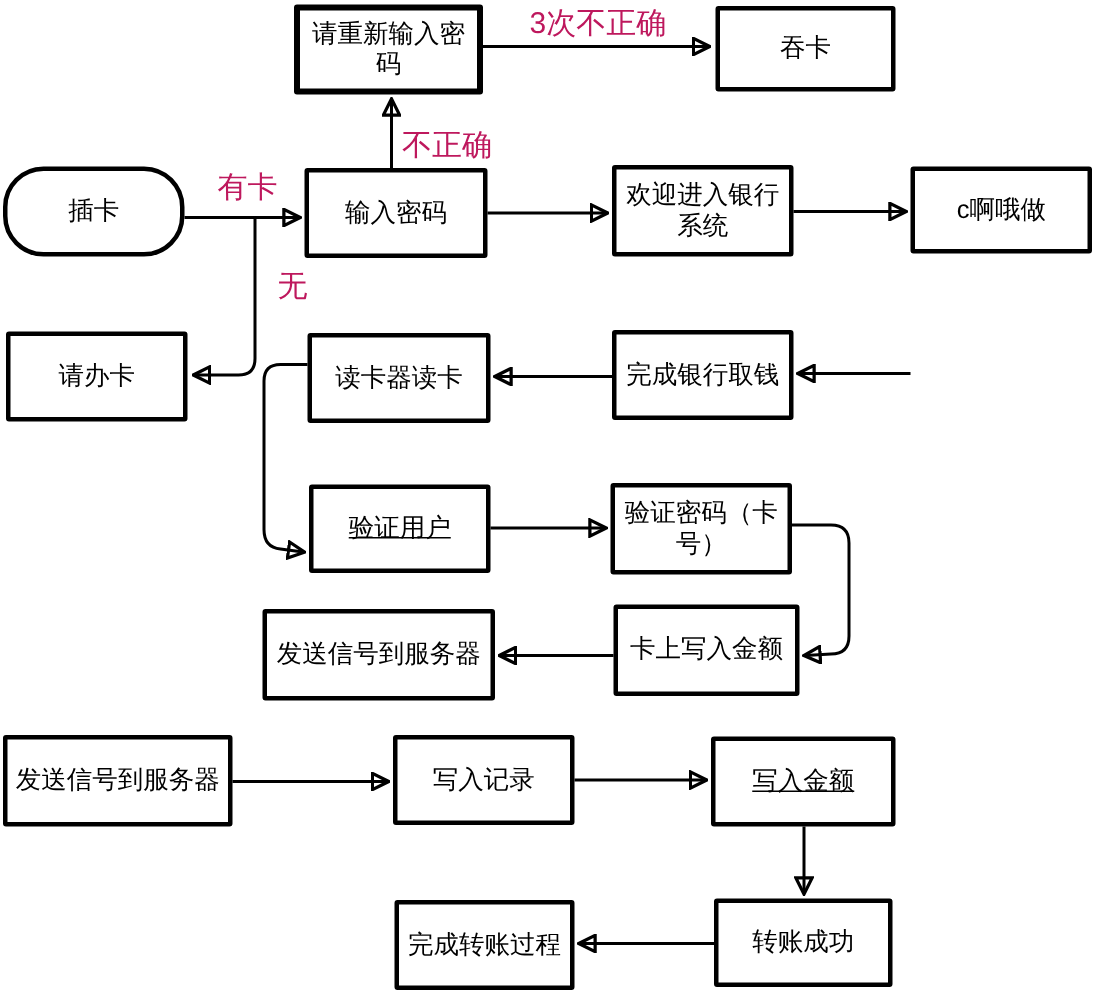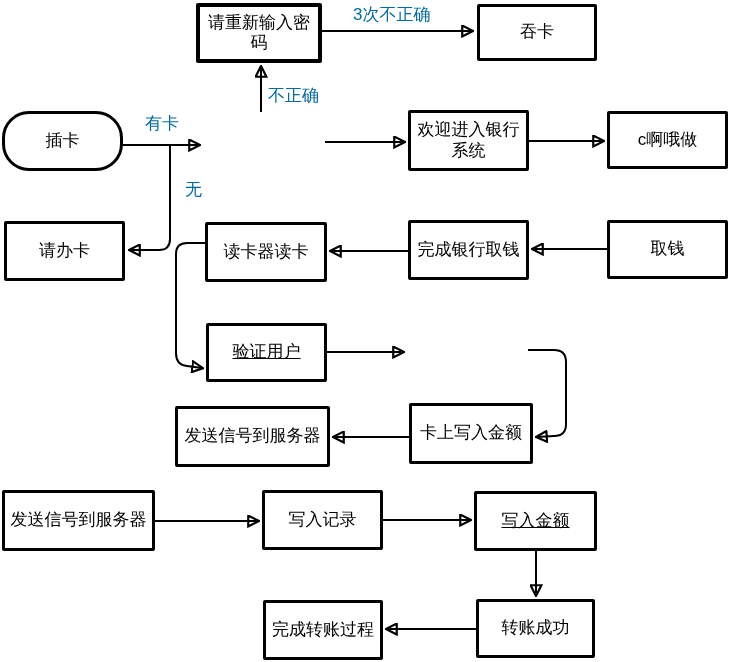--- a/index.html
+++ b/index.html
@@ -42,23 +42,23 @@
     line-height: 1.2;
     color: #000000;
     word-break: break-all;
     padding: 0;
   }
   .node.thick {
     border-width: 4px;
   }
   .edge-label {
     position: absolute;
-    font-size: 17px;
+    font-size: 20px;
     line-height: 1.15;
-    color: #0369a1;
+    color: #be185d;
     background: #ffffff;
     white-space: nowrap;
     padding: 0 1px;
   }
 </style>
 </head>
 <body>
 
 <div class="canvas">
 
@@ -88,40 +88,43 @@
 
   <div class="node thick" style="left:196px; top:3px;   width:126px; height:60px;">
       <span>请重新输入密码</span>
     </div>
   <div class="node" style="left:477px; top:4px;   width:120px; height:57px;">
       <span>吞卡</span>
     </div>
   <div class="node" style="left:2px;   top:111px; width:121px; height:60px;border-radius:27px;">
       <span>插卡</span>
     </div>
+  <div class="node" style="left:203px; top:112px; width:122px; height:60px;">
+      <span>输入密码</span>
+    </div>
   <div class="node" style="left:408px; top:110px; width:121px; height:61px;">
       <span>欢迎进入银行系统</span>
     </div>
   <div class="node" style="left:607px; top:111px; width:121px; height:58px;">
       <span>c啊哦做</span>
     </div>
   <div class="node" style="left:4px;   top:221px; width:121px; height:60px;">
       <span>请办卡</span>
     </div>
   <div class="node" style="left:205px; top:222px; width:122px; height:60px;">
       <span>读卡器读卡</span>
     </div>
   <div class="node" style="left:408px; top:220px; width:121px; height:60px;">
       <span>完成银行取钱</span>
     </div>
-  <div class="node" style="left:607px; top:220px; width:121px; height:59px;">
-      <span>取钱</span>
-    </div>
   <div class="node" style="left:206px; top:323px; width:121px; height:59px;text-decoration:underline;">
       <span>验证用户</span>
+    </div>
+  <div class="node" style="left:407px; top:322px; width:121px; height:61px;">
+      <span>验证密码（卡号）</span>
     </div>
   <div class="node" style="left:175px; top:406px; width:155px; height:61px;">
       <span>发送信号到服务器</span>
     </div>
   <div class="node" style="left:409px; top:403px; width:124px; height:61px;">
       <span>卡上写入金额</span>
     </div>
   <div class="node" style="left:2px;   top:490px; width:153px; height:61px;">
       <span>发送信号到服务器</span>
     </div>

